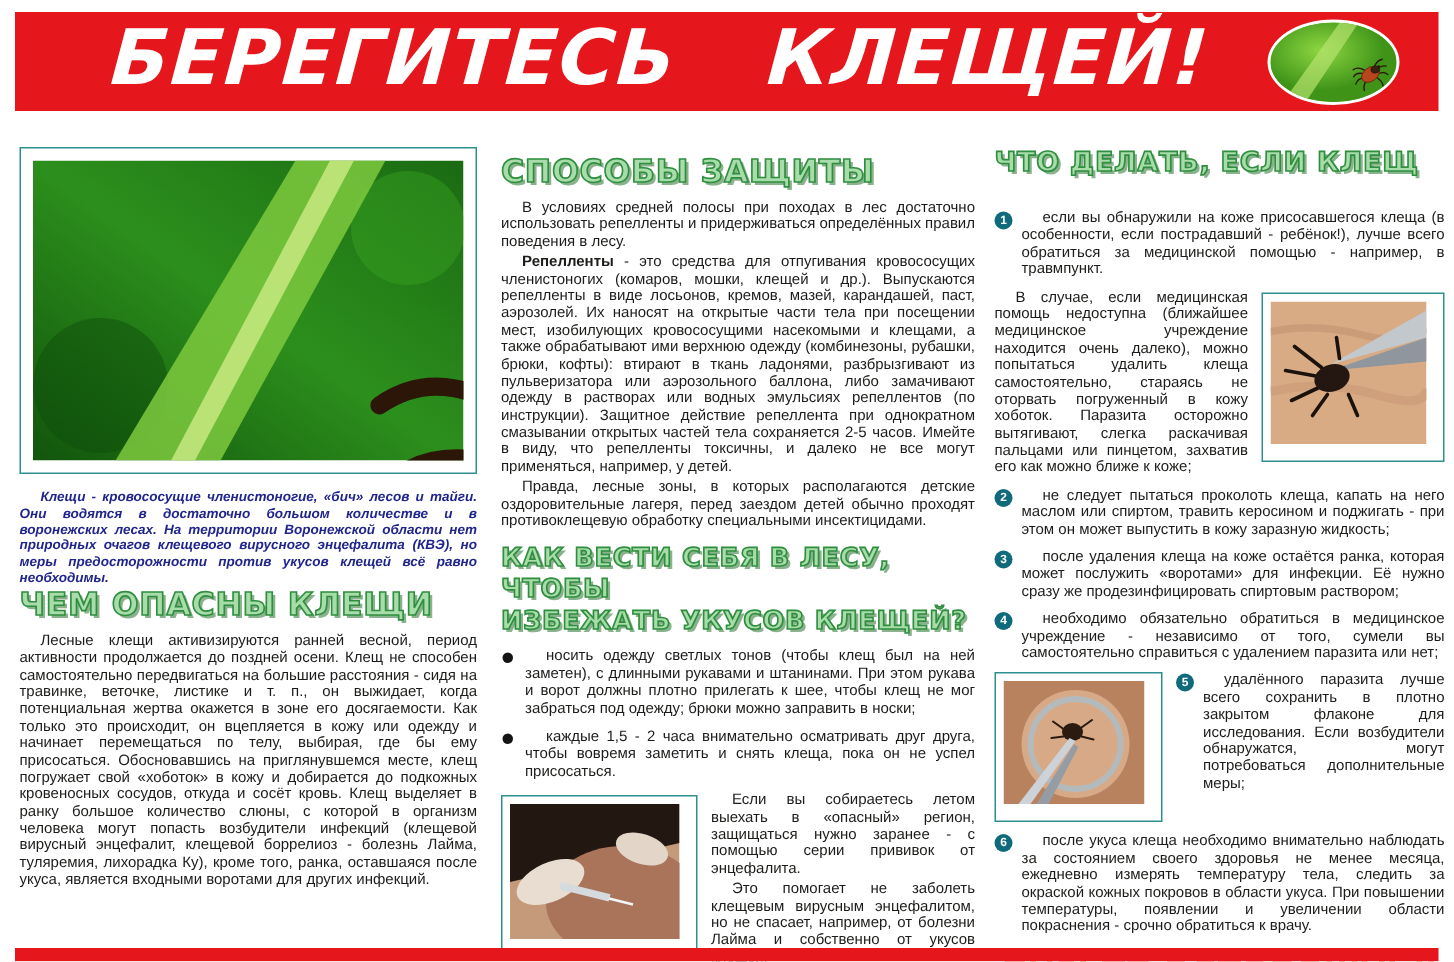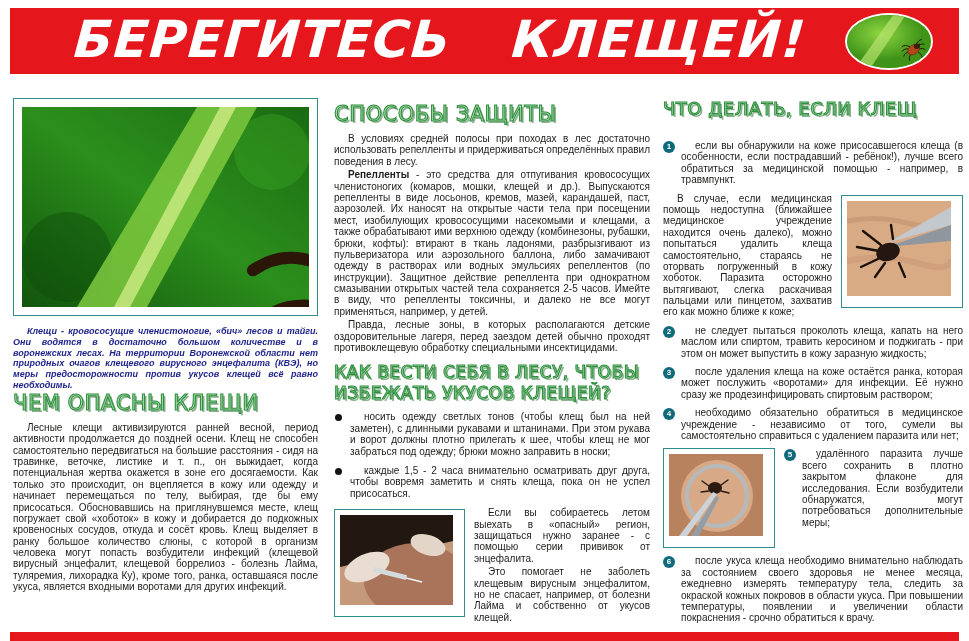--- a/index.html
+++ b/index.html
@@ -18,21 +18,21 @@
 
   
   .col{position:absolute;top:98px}
   .col-left{left:13px;width:305px}
   .col-mid{left:334px;width:316px}
   .col-right{left:663px;width:300px}
 
   
   .body{font-size:10px;font-weight:normal;color:#1c1c1a;line-height:1.14;text-align:justify}
   .ind{text-indent:14px}
-  .bubble{font-family:"DejaVu Sans",sans-serif;font-weight:normal;color:#a9dcab;
+  .bubble{font-family:"DejaVu Sans",sans-serif;font-weight:bold;color:#a9dcab;
     -webkit-text-stroke:1.1px #2f8f3f;text-shadow:2px 2px 0 rgba(40,115,48,.55);letter-spacing:.5px}
 
   
   .frame{border:1px solid #2e8f90;background:#fff;padding:8px}
   .frame svg{display:block;width:100%;height:100%}
   .frame-sm{padding:5px}
 
   
   .tick-photo{width:305px;height:218px;margin-bottom:10px}
   .tick-photo .ph{width:287px;height:200px}

